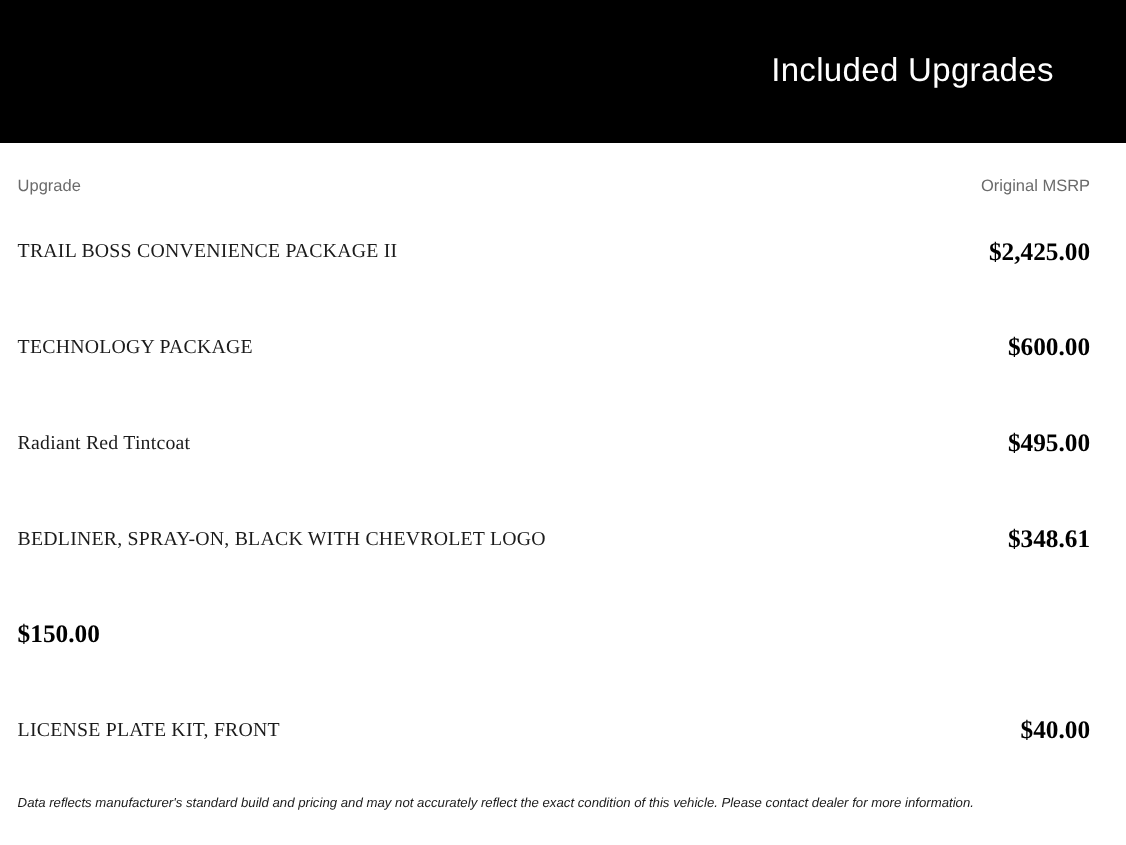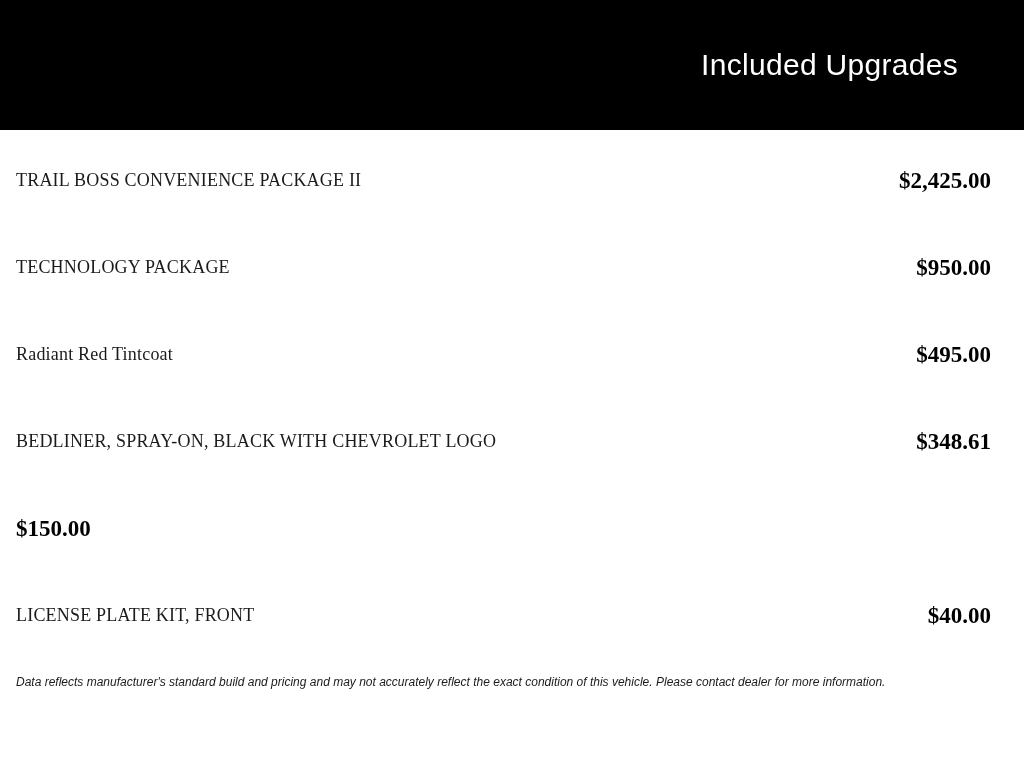--- a/index.html
+++ b/index.html
@@ -71,31 +71,35 @@
 <body>
 
 <div>
 
   <header class="topbar">
     <h1 class="page-title">Included Upgrades</h1>
   </header>
 
   <main class="content">
 
+    <div class="thead">
+      <span>Upgrade</span>
+      <span>Original MSRP</span>
+    </div>
 
     <div class="rows">
 
       <div class="row">
         <span class="upgrade-name">TRAIL BOSS CONVENIENCE PACKAGE II</span>
         <span class="upgrade-price">$2,425.00</span>
       </div>
 
       <div class="row">
         <span class="upgrade-name">TECHNOLOGY PACKAGE</span>
-        <span class="upgrade-price">$950.00</span>
+        <span class="upgrade-price">$600.00</span>
       </div>
 
       <div class="row">
         <span class="upgrade-name">Radiant Red Tintcoat</span>
         <span class="upgrade-price">$495.00</span>
       </div>
 
       <div class="row">
         <span class="upgrade-name">BEDLINER, SPRAY-ON, BLACK WITH CHEVROLET LOGO</span>
         <span class="upgrade-price">$348.61</span>

